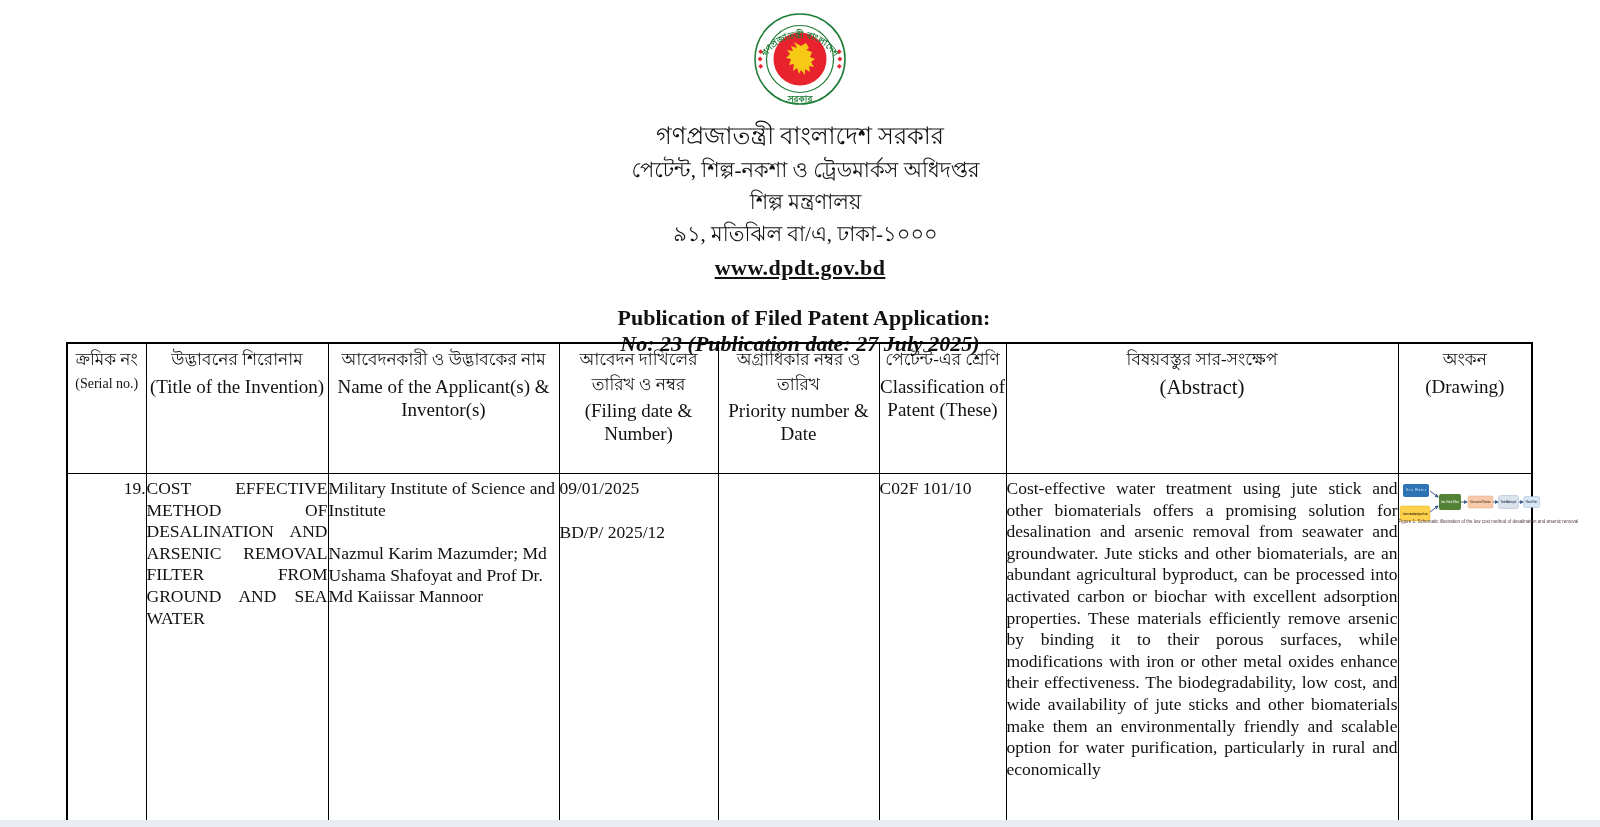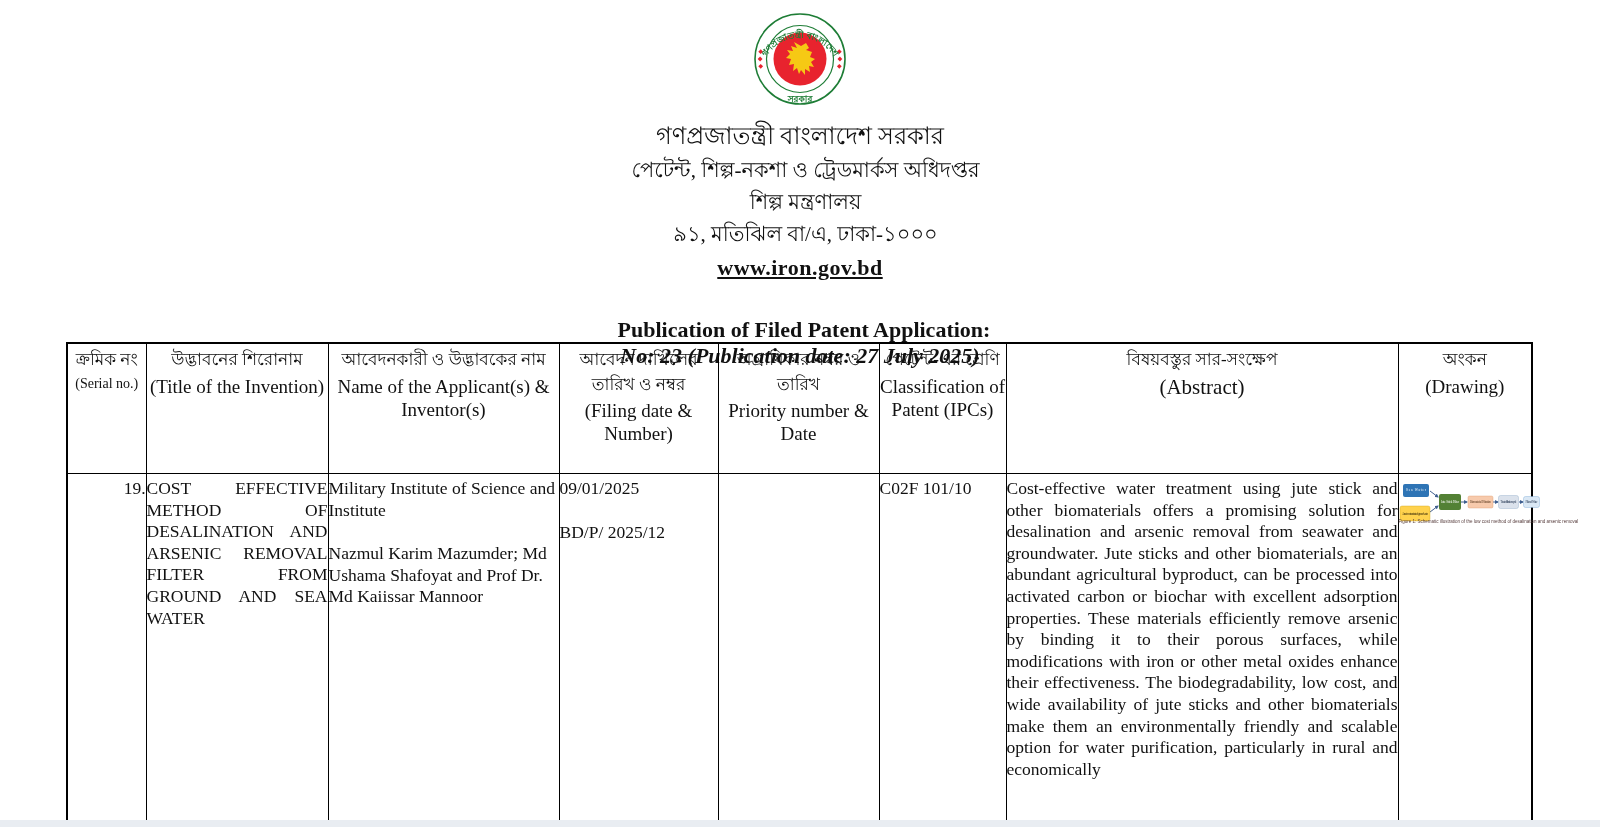--- a/index.html
+++ b/index.html
@@ -5,21 +5,21 @@
   html,body{margin:0;padding:0;background:#fff;}
   #page{position:relative;width:1600px;height:827px;background:#fff;overflow:hidden;
         font-family:"Liberation Serif", serif;color:#111;}
   
   #letterhead{position:absolute;top:0;left:0;width:100%;text-align:center;}
   #emblem{margin-top:12px;}
   .org-name{font-size:24px;font-weight:normal;margin-top:12px;line-height:1.2;}
   .org-line{font-size:21px;margin-top:7px;line-height:1.2;margin-left:11px;}
   .website{display:inline-block;font-size:22px;font-weight:bold;margin-top:8px;
            text-decoration:underline;color:#111;letter-spacing:.5px;}
-  .doc-title{font-size:22px;font-weight:bold;margin-top:36px;line-height:1.18;
+  .doc-title{font-size:22px;font-weight:bold;margin-top:24px;line-height:1.18;
              font-family:"Liberation Serif", serif;padding-left:8px;}
   .doc-title2{font-size:22px;font-weight:bold;line-height:1.18;font-style:italic;}
   
   #pubtable{position:absolute;left:66px;top:342px;width:1465px;border-collapse:collapse;
             table-layout:fixed;}
   #pubtable th,#pubtable td{border:1.5px solid #000;vertical-align:top;padding:4px 0;
             font-weight:normal;overflow:visible;}
   #pubtable{border:2px solid #000;}
   th .hbn{font-size:17px;line-height:1.45;}
   th .hen{font-size:19px;line-height:1.22;margin-top:2px;}
@@ -64,21 +64,21 @@
       <text font-size="9" font-weight="bold" fill="#1e7d36" text-anchor="middle">
         <textPath href="#arcTop" startOffset="50%">গণপ্রজাতন্ত্রী বাংলাদেশ</textPath>
       </text>
       <text x="0" y="42.5" font-size="9" font-weight="bold" fill="#1e7d36" text-anchor="middle">সরকার</text>
     </svg>
 
     <div class="org-name">গণপ্রজাতন্ত্রী বাংলাদেশ সরকার</div>
     <div class="org-line">পেটেন্ট, শিল্প-নকশা ও ট্রেডমার্কস অধিদপ্তর</div>
     <div class="org-line">শিল্প মন্ত্রণালয়</div>
     <div class="org-line">৯১, মতিঝিল বা/এ, ঢাকা-১০০০</div>
-    <div><a href="#" class="website">www.iron.gov.bd</a></div>
+    <div><a href="#" class="website">www.dpdt.gov.bd</a></div>
 
     <div class="doc-title">Publication of Filed Patent Application:</div>
     <div class="doc-title2">No: 23 (Publication date: 27 July 2025)</div>
   </div>
 
   <table id="pubtable">
     <colgroup>
       <col style="width:79px">
         <col style="width:182px">
         <col style="width:231px">
@@ -105,21 +105,21 @@
       <th>
         <div class="hbn">আবেদন দাখিলের তারিখ ও নম্বর</div>
         <div class="hen">(Filing date &amp; Number)</div>
       </th>
       <th>
         <div class="hbn">অগ্রাধিকার নম্বর ও তারিখ</div>
         <div class="hen">Priority number &amp; Date</div>
       </th>
       <th>
         <div class="hbn">পেটেন্ট-এর শ্রেণি</div>
-        <div class="hen">Classification of Patent (IPCs)</div>
+        <div class="hen">Classification of Patent (These)</div>
       </th>
       <th>
         <div class="hbn">বিষয়বস্তুর সার-সংক্ষেপ</div>
         <div class="hen" style="font-size:21px">(Abstract)</div>
       </th>
       <th>
         <div class="hbn">অংকন</div>
         <div class="hen">(Drawing)</div>
       </th>
     </tr>

